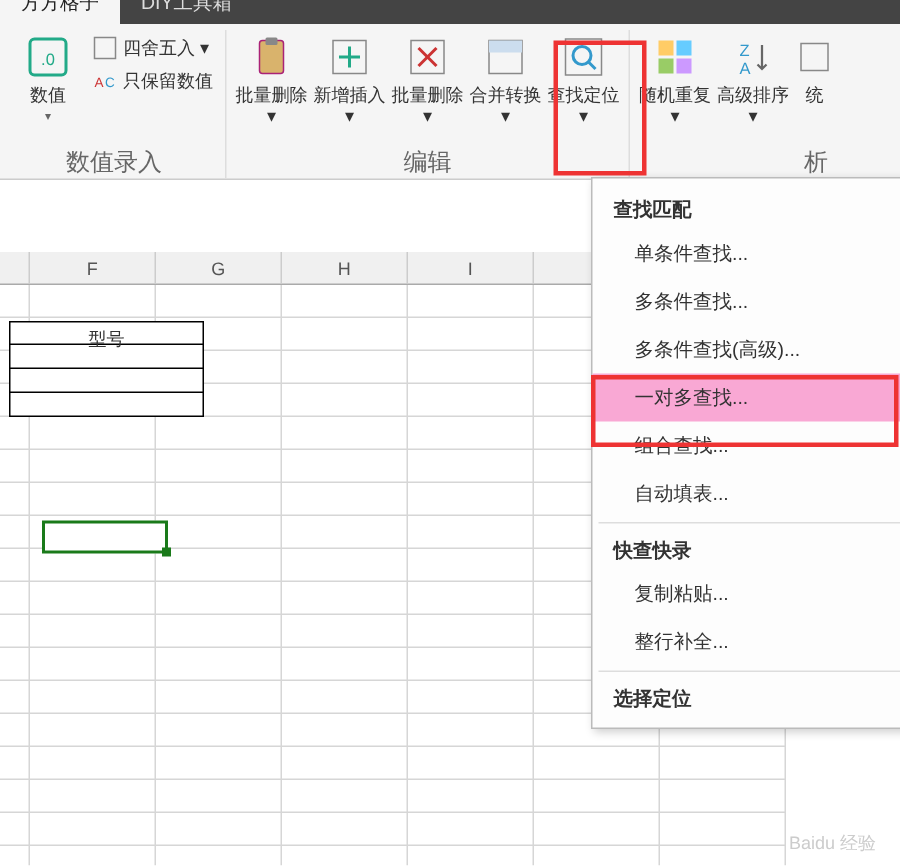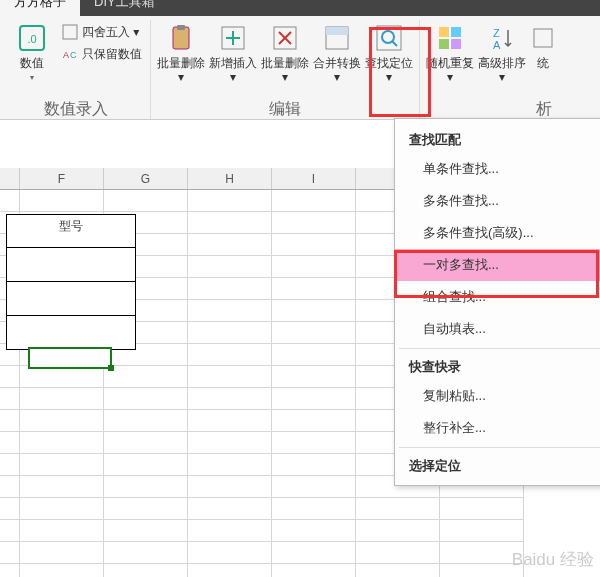--- a/index.html
+++ b/index.html
@@ -20,30 +20,30 @@
 .hl-red{position:absolute;border:3px solid #e33;pointer-events:none}
 #hl1{left:369px;top:27px;width:62px;height:90px}
 #hl2{left:394px;top:250px;width:205px;height:48px}
 .grid-area{position:absolute;left:0;top:168px;right:0;bottom:0;overflow:hidden}
 .col-heads{display:flex;height:22px;background:#f0f0f0;border-bottom:1px solid #aaa}
 .col-head{width:84px;border-right:1px solid #ccc;text-align:center;line-height:22px;font-size:12px;color:#555}
 .rows{}
 .row{display:flex;height:22px}
 .cell{width:84px;border-right:1px solid #d6d6d6;border-bottom:1px solid #d6d6d6;line-height:22px;text-align:center}
 .mini-table{position:absolute;left:6px;top:214px;width:130px}
-.mini-table .mt-row{height:34px;border:1px solid #000;border-top:none;background:#fff;text-align:center;line-height:22px}
+.mini-table .mt-row{height:16px;border:1px solid #000;border-top:none;background:#fff;text-align:center;line-height:22px}
 .mini-table .mt-row:first-child{border-top:1px solid #000}
 .sel-cell{position:absolute;left:28px;top:347px;width:84px;height:22px;border:2px solid #1a7a1a;background:#fff}
 .sel-cell::after{content:'';position:absolute;right:-4px;bottom:-4px;width:6px;height:6px;background:#1a7a1a}
 .menu{position:absolute;left:394px;top:118px;width:227px;background:#fdfdfd;border:1px solid #bbb;box-shadow:2px 2px 6px rgba(0,0,0,.2);padding:6px 0;font-size:13px}
 .menu .section{padding:6px 14px 4px;font-weight:700;color:#333}
 .menu .item{padding:7px 14px 7px 28px;cursor:pointer;color:#333}
 .menu .item.hover{background:#f9a8d4}
 .menu .sep{height:1px;background:#ddd;margin:3px 4px}
-.watermark{position:absolute;right:6px;bottom:6px;color:#ccc;font-size:17px;pointer-events:none}
+.watermark{position:absolute;right:16px;bottom:6px;color:#ccc;font-size:12px;pointer-events:none}
 svg{display:block}
 </style>
 </head>
 <body>
 
 <div class="tab-bar">
   <div class="tab active">方方格子</div>
   <div class="tab">DIY工具箱</div>
 </div>
 

